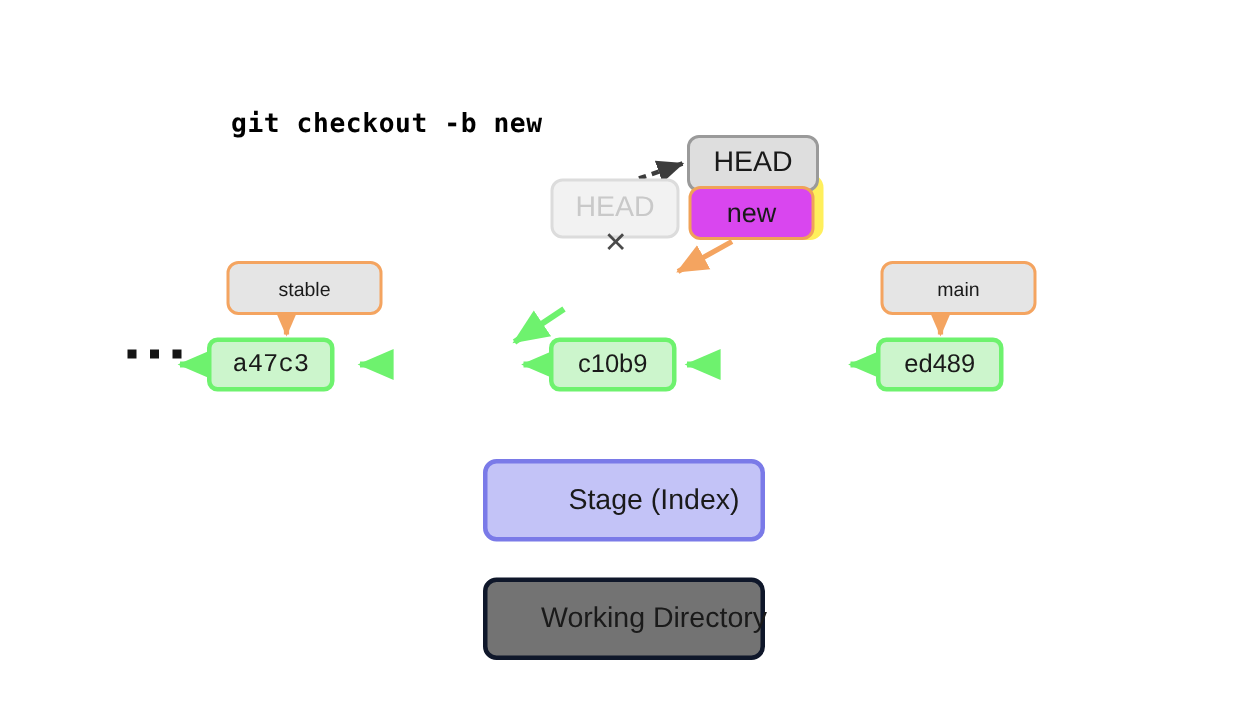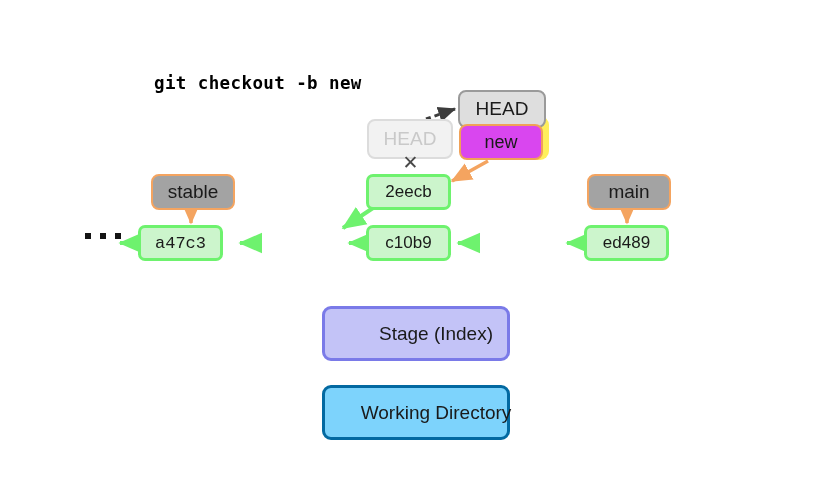--- a/index.html
+++ b/index.html
@@ -47,26 +47,26 @@
   }
   .commit {
     width: 85px;
     height: 36px;
     background: #ccf5cc;
     border: 3px solid #6ef26e;
     color: #1a1a1a;
     font-size: 17px;
   }
   .branch {
-    width: 84px;
+    width: 104px;
     height: 36px;
-    background: #a3a3a3;
+    background: #e5e5e5;
     border: 2.5px solid #f4a460;
     color: #1a1a1a;
-    font-size: 19px;
+    font-size: 13px;
     border-radius: 8px;
   }
   .head-box {
     width: 88px;
     height: 38px;
     background: #dedede;
     border: 2.5px solid #9a9a9a;
     color: #1a1a1a;
     font-size: 19px;
     border-radius: 8px;
@@ -114,22 +114,22 @@
   }
   .stage-box {
     left: 322px;
     top: 266px;
     background: #c3c3f7;
     border: 3px solid #7a7ae8;
   }
   .wd-box {
     left: 322px;
     top: 345px;
-    background: #7dd3fc;
-    border: 3px solid #0369a1;
+    background: #737373;
+    border: 3px solid #0f172a;
   }
   .ellipsis {
     position: absolute;
     left: 85px;
     top: 193px;
     display: flex;
     gap: 9px;
     align-items: center;
   }
   .ellipsis span {
@@ -199,21 +199,20 @@
 
   <div class="ellipsis">
     <span></span>
     <span></span>
     <span></span>
   </div>
 
   <div class="node commit" style="left:138px; top:185px;font-family:Liberation Mono, monospace;">a47c3</div>
   <div class="node commit" style="left:366px; top:185px;">c10b9</div>
   <div class="node commit" style="left:584px; top:185px;">ed489</div>
-  <div class="node commit" style="left:366px; top:134px;">2eecb</div>
 
   <div class="node branch" style="left:151px; top:134px;">stable</div>
   <div class="node branch" style="left:587px; top:134px;">main</div>
 
   <div class="node head-ghost" style="left:367px; top:79px;">HEAD</div>
 
   <div class="xmark">✕</div>
 
   <div class="node head-box" style="left:458px; top:50px;">HEAD</div>
 

